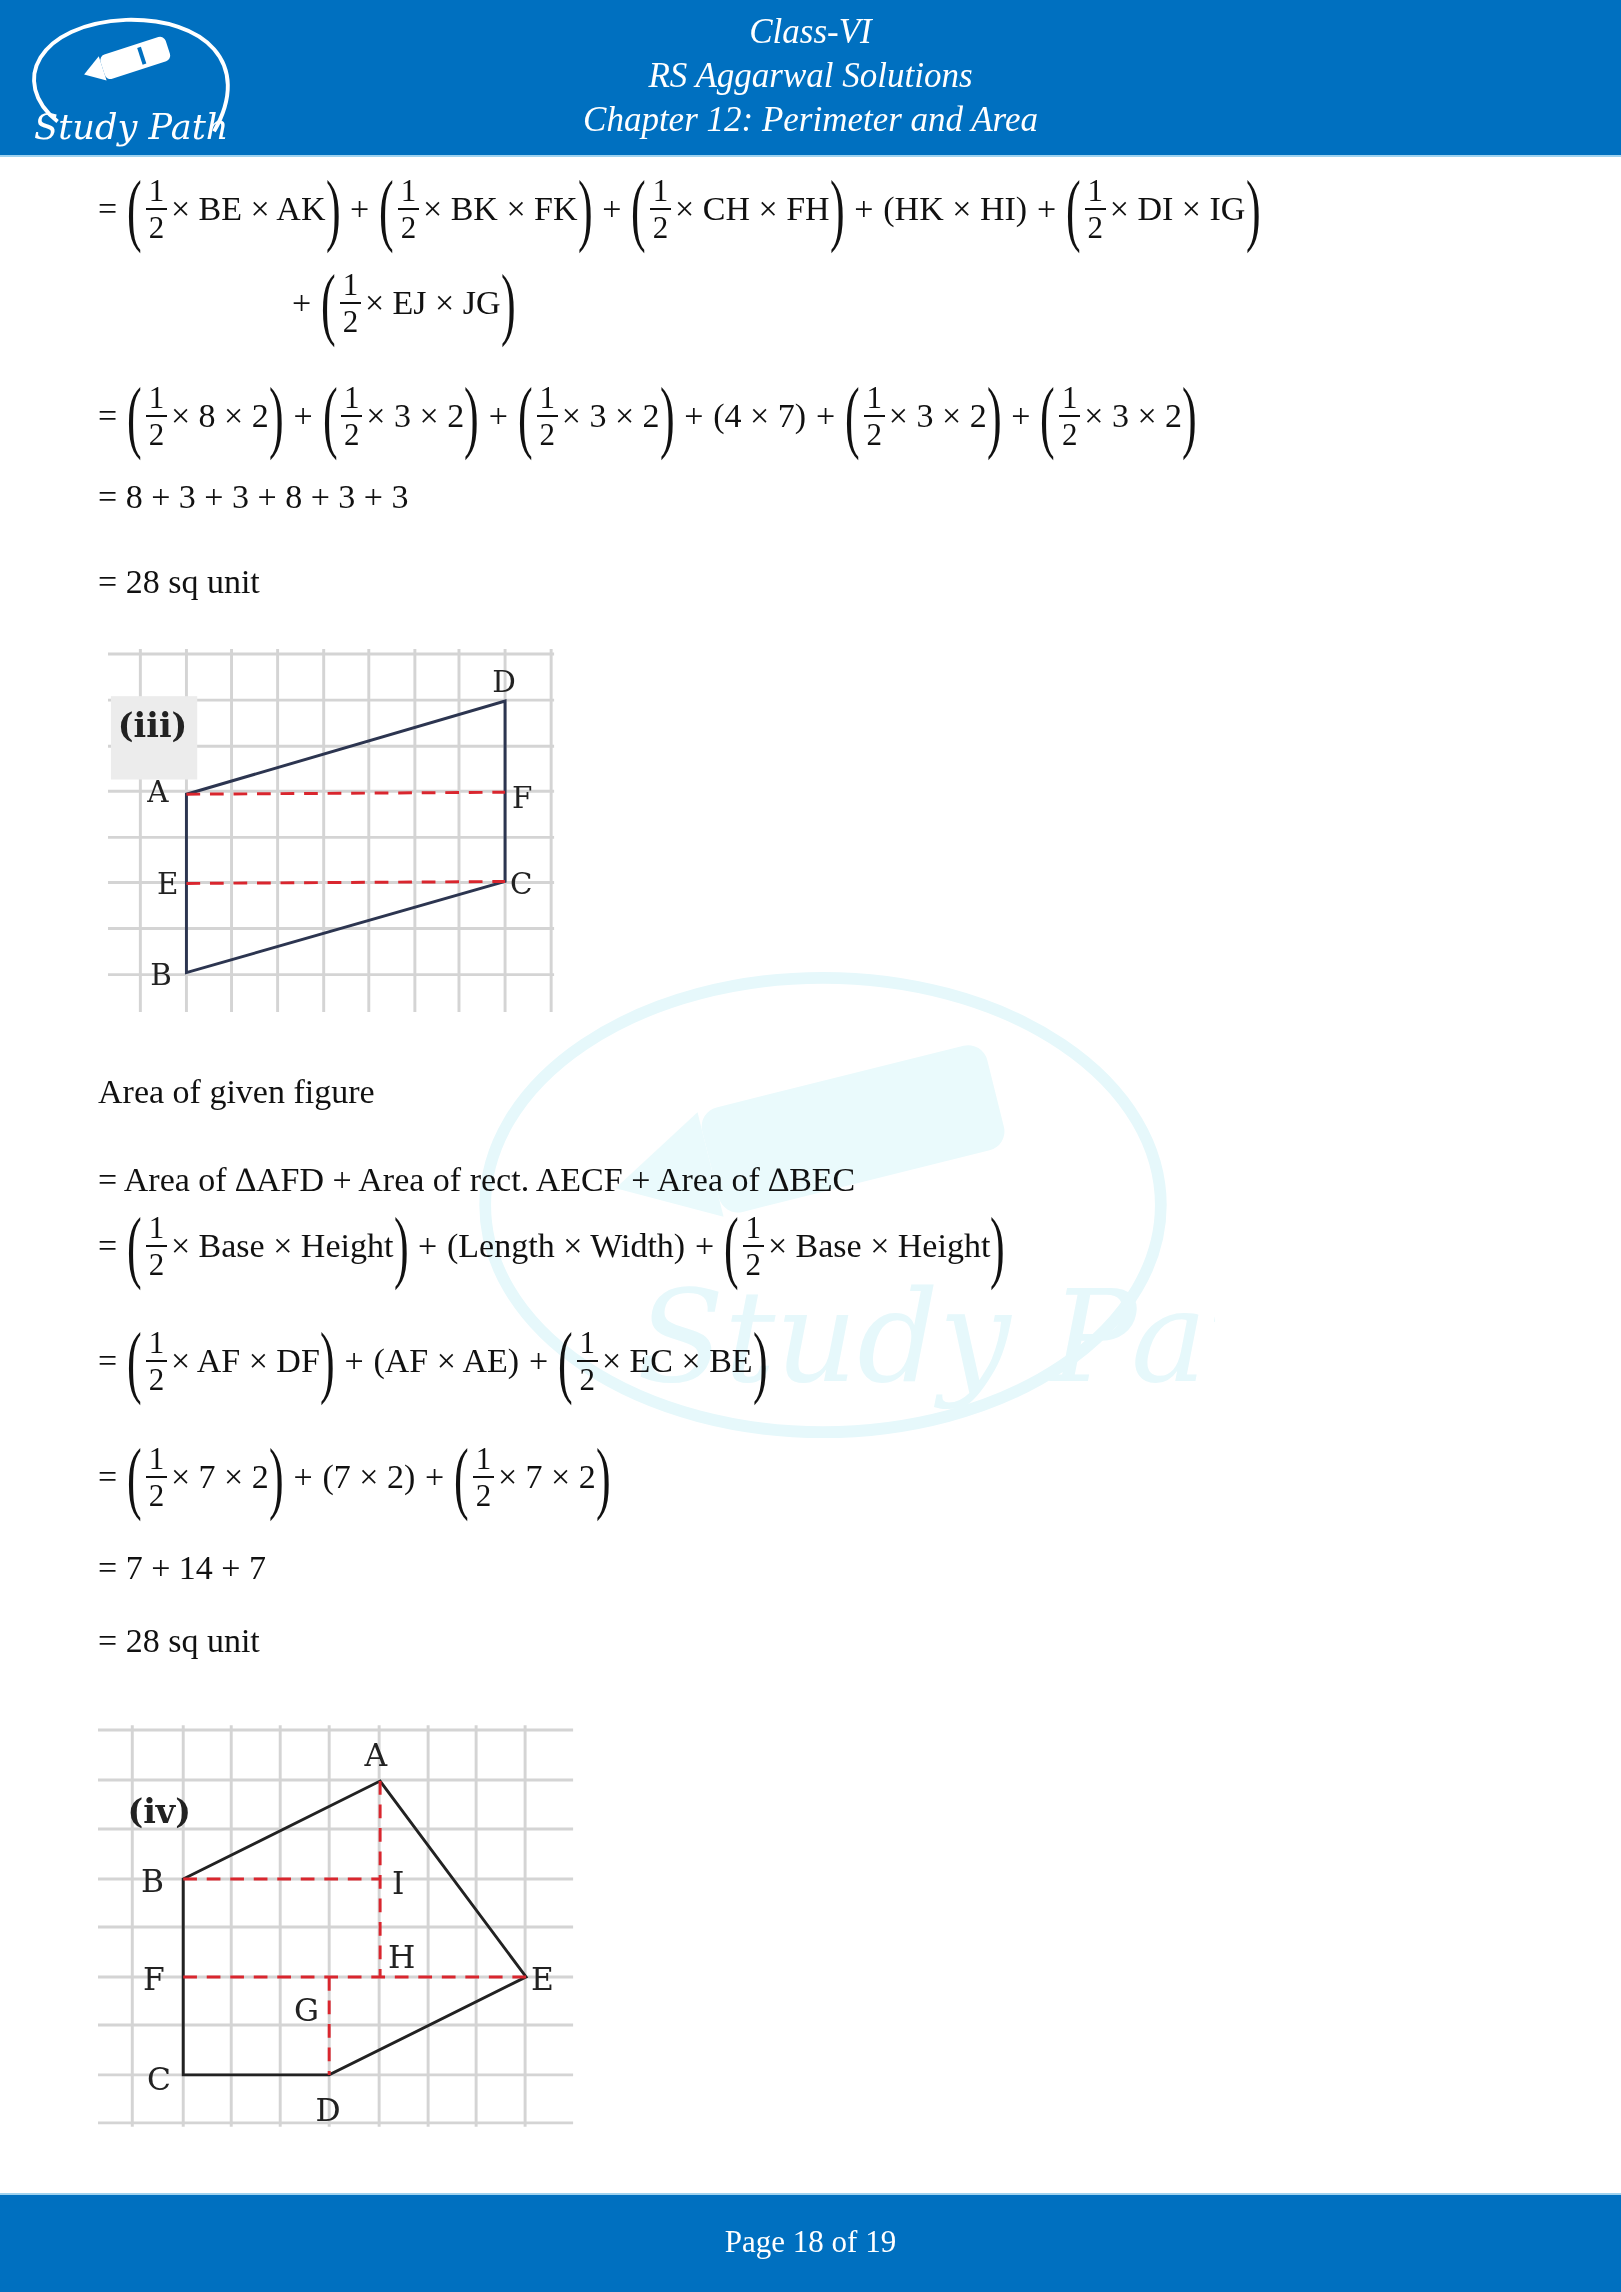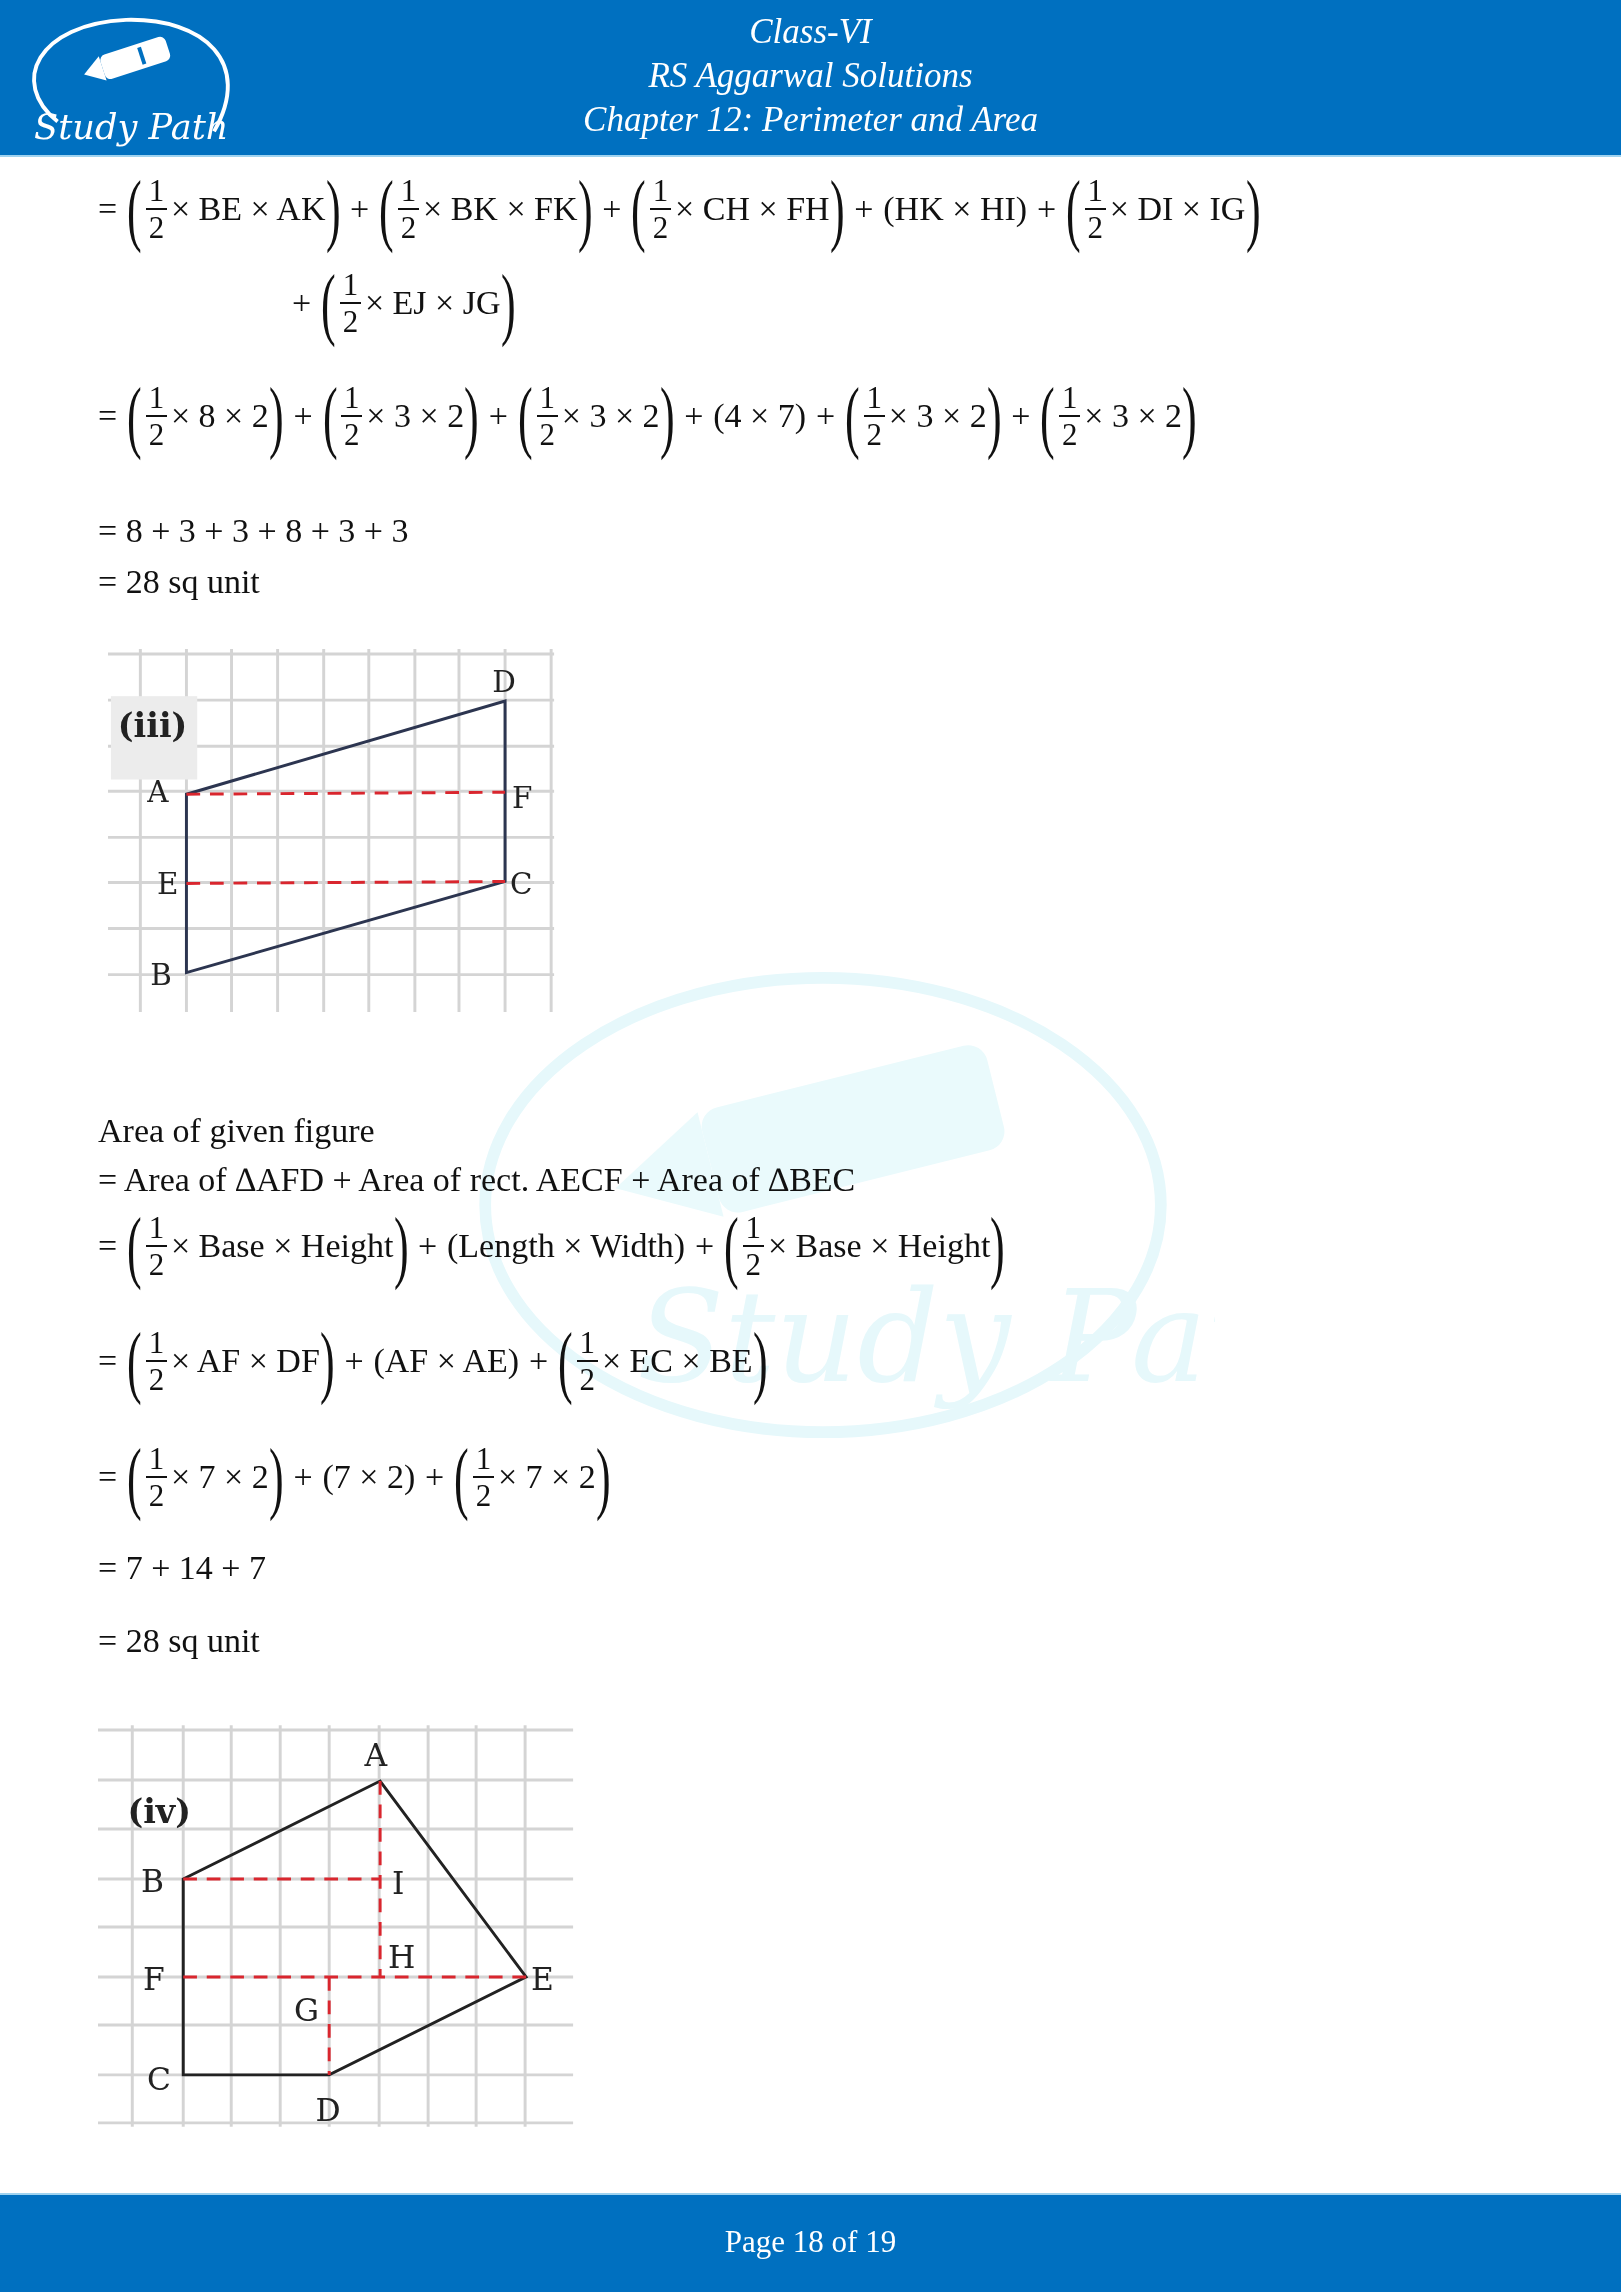--- a/index.html
+++ b/index.html
@@ -171,21 +171,21 @@
     <span class="sp"></span>
   <span class="paren">(</span>
     <span class="frac">
       <span class="num">1</span>
       <span class="den">2</span>
     </span>
     <span class="txt">× 3 × 2</span>
     <span class="paren">)</span>
 </div>
 
-<div class="line-row" style="top:512px;">= 8 + 3 + 3 + 8 + 3 + 3</div>
+<div class="line-row" style="top:478px;">= 8 + 3 + 3 + 8 + 3 + 3</div>
 <div class="line-row" style="top:563px;">= 28 sq unit</div>
 
 <svg class="fig" style="left:108px; top:649px;" width="451" height="363" viewBox="0 0 460 370">
   <g stroke="#d4d4d4" stroke-width="3">
     <line x1="33" y1="0" x2="33" y2="370"></line>
       <line x1="80" y1="0" x2="80" y2="370"></line>
     <line x1="126" y1="0" x2="126" y2="370"></line>
       <line x1="173" y1="0" x2="173" y2="370"></line>
     <line x1="220" y1="0" x2="220" y2="370"></line>
       <line x1="266" y1="0" x2="266" y2="370"></line>
@@ -210,21 +210,21 @@
   <g font-family="DejaVu Serif, serif" font-size="30" fill="#222">
     <text x="40" y="156">A</text>
     <text x="43" y="343">B</text>
     <text x="410" y="250">C</text>
     <text x="392" y="44">D</text>
     <text x="50" y="250">E</text>
     <text x="412" y="162">F</text>
   </g>
 </svg>
 
-<div class="line-row" style="top:1112px;text-align:right;">Area of given figure</div>
+<div class="line-row" style="top:1073px;text-align:right;">Area of given figure</div>
 <div class="line-row" style="top:1129px;margin-top:32px;">= Area of ∆AFD + Area of rect. AECF + Area of ∆BEC</div>
 
 <div class="line-row" style="top:1206px;">
   <span class="txt">=</span>
     <span class="sp"></span>
   <span class="paren">(</span>
     <span class="frac">
       <span class="num">1</span>
       <span class="den">2</span>
     </span>

